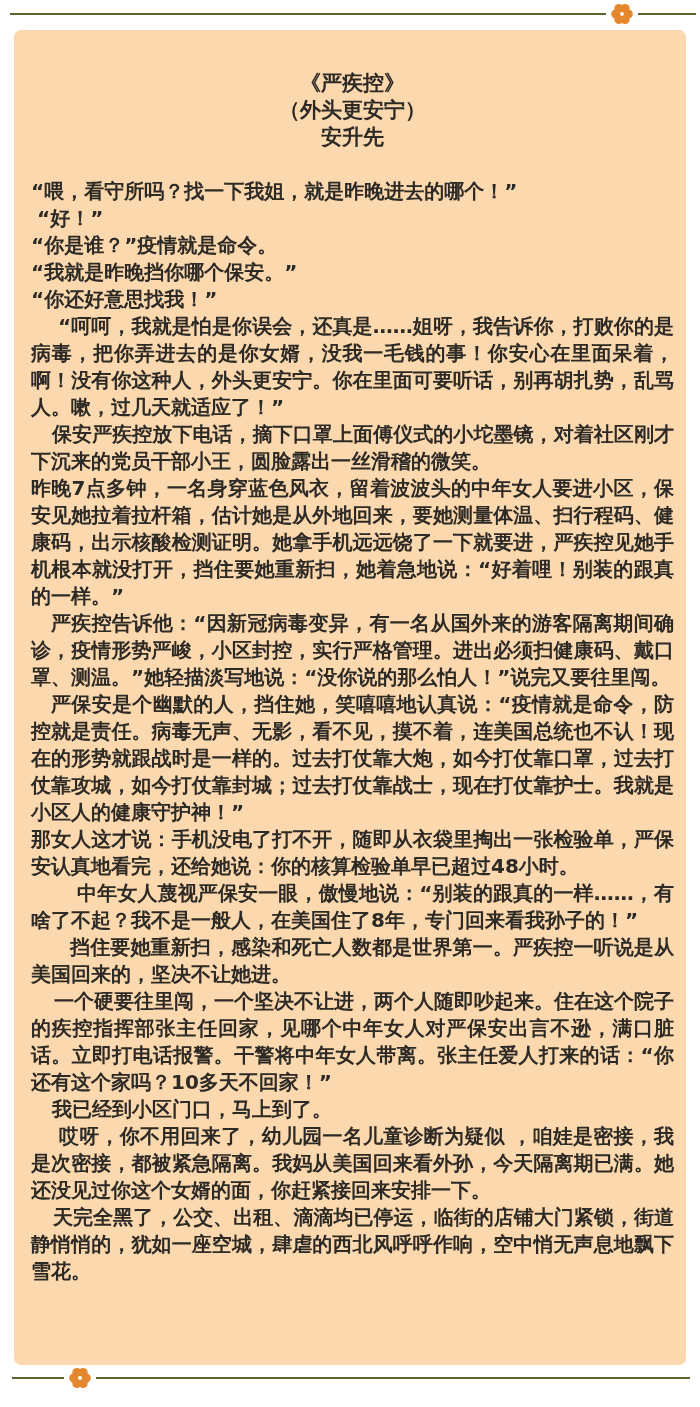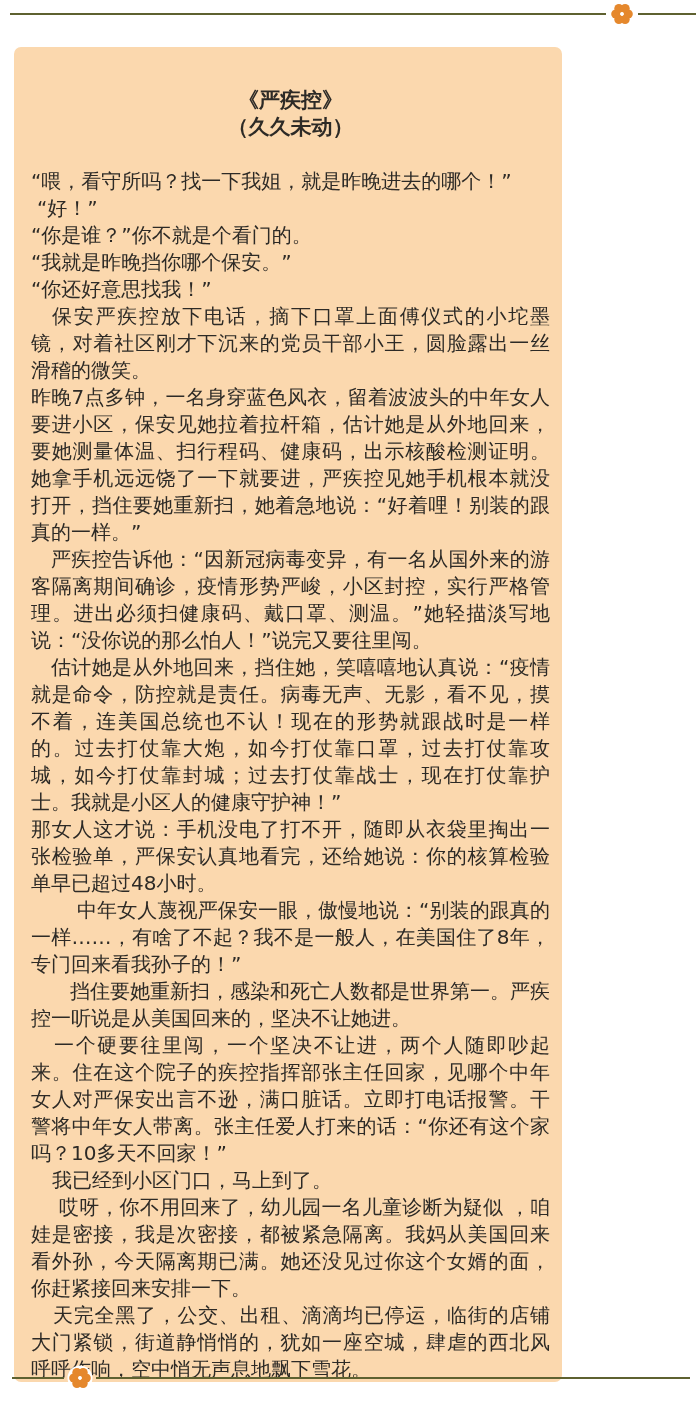--- a/index.html
+++ b/index.html
@@ -27,42 +27,41 @@
   .decor-top .seg-left{flex:1;margin-left:10px;}
   .decor-top .seg-right{width:58px;margin-right:4px;}
   .decor-bottom .seg-left{width:52px;margin-left:12px;}
   .decor-bottom .seg-right{flex:1;margin-right:10px;}
   .flower{
     width:26px;height:26px;margin:0 3px;flex:0 0 auto;
     color:var(--flower);
   }
   .card{
     position:absolute;left:14px;top:30px;
-    width:548px;height:1335px;
+    width:672px;height:1335px;
     box-sizing:border-box;
     background:var(--card-bg);
     border-radius:7px;
     padding:40px 12px 20px 17px;
     overflow:hidden;
-    margin-top:17px;
   }
   .title-block{
     text-align:center;
     font-size:21px;
     font-weight:700;
     line-height:27px;
     color:var(--text);
     margin:0 0 27px 0;
   }
   .story-body{color:var(--text);}
   .para{
     margin:0;
     font-size:20px;
     line-height:27px;
-    font-weight:400;
+    font-weight:700;
     text-align:justify;
     color:var(--text);
   }
 </style>
 </head>
 <body>
 
 <div class="decor decor-top">
   <span class="seg seg-left"></span>
   <span class="flower">
@@ -78,32 +77,34 @@
       </g>
       <circle cx="13" cy="13" r="1.7" fill="#ffffff"></circle>
     </svg>
   </span>
   <span class="seg seg-right"></span>
 </div>
 
 <div class="card">
   <div class="title-block">
     <div>《严疾控》</div>
-    <div>（久久未动）</div>
+    <div>（外头更安宁）</div>
+    <div>安升先</div>
   </div>
   <div class="story-body" id="story-body">
       <p class="para" style="text-indent: 0em;">“喂，看守所吗？找一下我姐，就是昨晚进去的哪个！”</p>
       <p class="para" style="text-indent: 0.3em;">“好！”</p>
-      <p class="para" style="text-indent: 0em;">“你是谁？”你不就是个看门的。</p>
+      <p class="para" style="text-indent: 0em;">“你是谁？”疫情就是命令。</p>
       <p class="para" style="text-indent: 0em;">“我就是昨晚挡你哪个保安。”</p>
       <p class="para" style="text-indent: 0em;">“你还好意思找我！”</p>
+      <p class="para" style="text-indent: 1.35em;">“呵呵，我就是怕是你误会，还真是……姐呀，我告诉你，打败你的是病毒，把你弄进去的是你女婿，没我一毛钱的事！你安心在里面呆着，啊！没有你这种人，外头更安宁。你在里面可要听话，别再胡扎势，乱骂人。嗽，过几天就适应了！”</p>
       <p class="para" style="text-indent: 1.05em;">保安严疾控放下电话，摘下口罩上面傅仪式的小坨墨镜，对着社区刚才下沉来的党员干部小王，圆脸露出一丝滑稽的微笑。</p>
       <p class="para" style="text-indent: 0em;">昨晚7点多钟，一名身穿蓝色风衣，留着波波头的中年女人要进小区，保安见她拉着拉杆箱，估计她是从外地回来，要她测量体温、扫行程码、健康码，出示核酸检测证明。她拿手机远远饶了一下就要进，严疾控见她手机根本就没打开，挡住要她重新扫，她着急地说：“好着哩！别装的跟真的一样。”</p>
       <p class="para" style="text-indent: 1em;">严疾控告诉他：“因新冠病毒变异，有一名从国外来的游客隔离期间确诊，疫情形势严峻，小区封控，实行严格管理。进出必须扫健康码、戴口罩、测温。”她轻描淡写地说：“没你说的那么怕人！”说完又要往里闯。</p>
-      <p class="para" style="text-indent: 1em;">估计她是从外地回来，挡住她，笑嘻嘻地认真说：“疫情就是命令，防控就是责任。病毒无声、无影，看不见，摸不着，连美国总统也不认！现在的形势就跟战时是一样的。过去打仗靠大炮，如今打仗靠口罩，过去打仗靠攻城，如今打仗靠封城；过去打仗靠战士，现在打仗靠护士。我就是小区人的健康守护神！”</p>
+      <p class="para" style="text-indent: 1em;">严保安是个幽默的人，挡住她，笑嘻嘻地认真说：“疫情就是命令，防控就是责任。病毒无声、无影，看不见，摸不着，连美国总统也不认！现在的形势就跟战时是一样的。过去打仗靠大炮，如今打仗靠口罩，过去打仗靠攻城，如今打仗靠封城；过去打仗靠战士，现在打仗靠护士。我就是小区人的健康守护神！”</p>
       <p class="para" style="text-indent: 0em;">那女人这才说：手机没电了打不开，随即从衣袋里掏出一张检验单，严保安认真地看完，还给她说：你的核算检验单早已超过48小时。</p>
       <p class="para" style="text-indent: 2.3em;">中年女人蔑视严保安一眼，傲慢地说：“别装的跟真的一样……，有啥了不起？我不是一般人，在美国住了8年，专门回来看我孙子的！”</p>
       <p class="para" style="text-indent: 1.95em;">挡住要她重新扫，感染和死亡人数都是世界第一。严疾控一听说是从美国回来的，坚决不让她进。</p>
       <p class="para" style="text-indent: 1.15em;">一个硬要往里闯，一个坚决不让进，两个人随即吵起来。住在这个院子的疾控指挥部张主任回家，见哪个中年女人对严保安出言不逊，满口脏话。立即打电话报警。干警将中年女人带离。张主任爱人打来的话：“你还有这个家吗？10多天不回家！”</p>
       <p class="para" style="text-indent: 1.05em;">我已经到小区门口，马上到了。</p>
       <p class="para" style="text-indent: 1.4em;">哎呀，你不用回来了，幼儿园一名儿童诊断为疑似 ，咱娃是密接，我是次密接，都被紧急隔离。我妈从美国回来看外孙，今天隔离期已满。她还没见过你这个女婿的面，你赶紧接回来安排一下。</p>
       <p class="para" style="text-indent: 1.1em;">天完全黑了，公交、出租、滴滴均已停运，临街的店铺大门紧锁，街道静悄悄的，犹如一座空城，肆虐的西北风呼呼作响，空中悄无声息地飘下雪花。</p>
     </div>
 </div>
 

